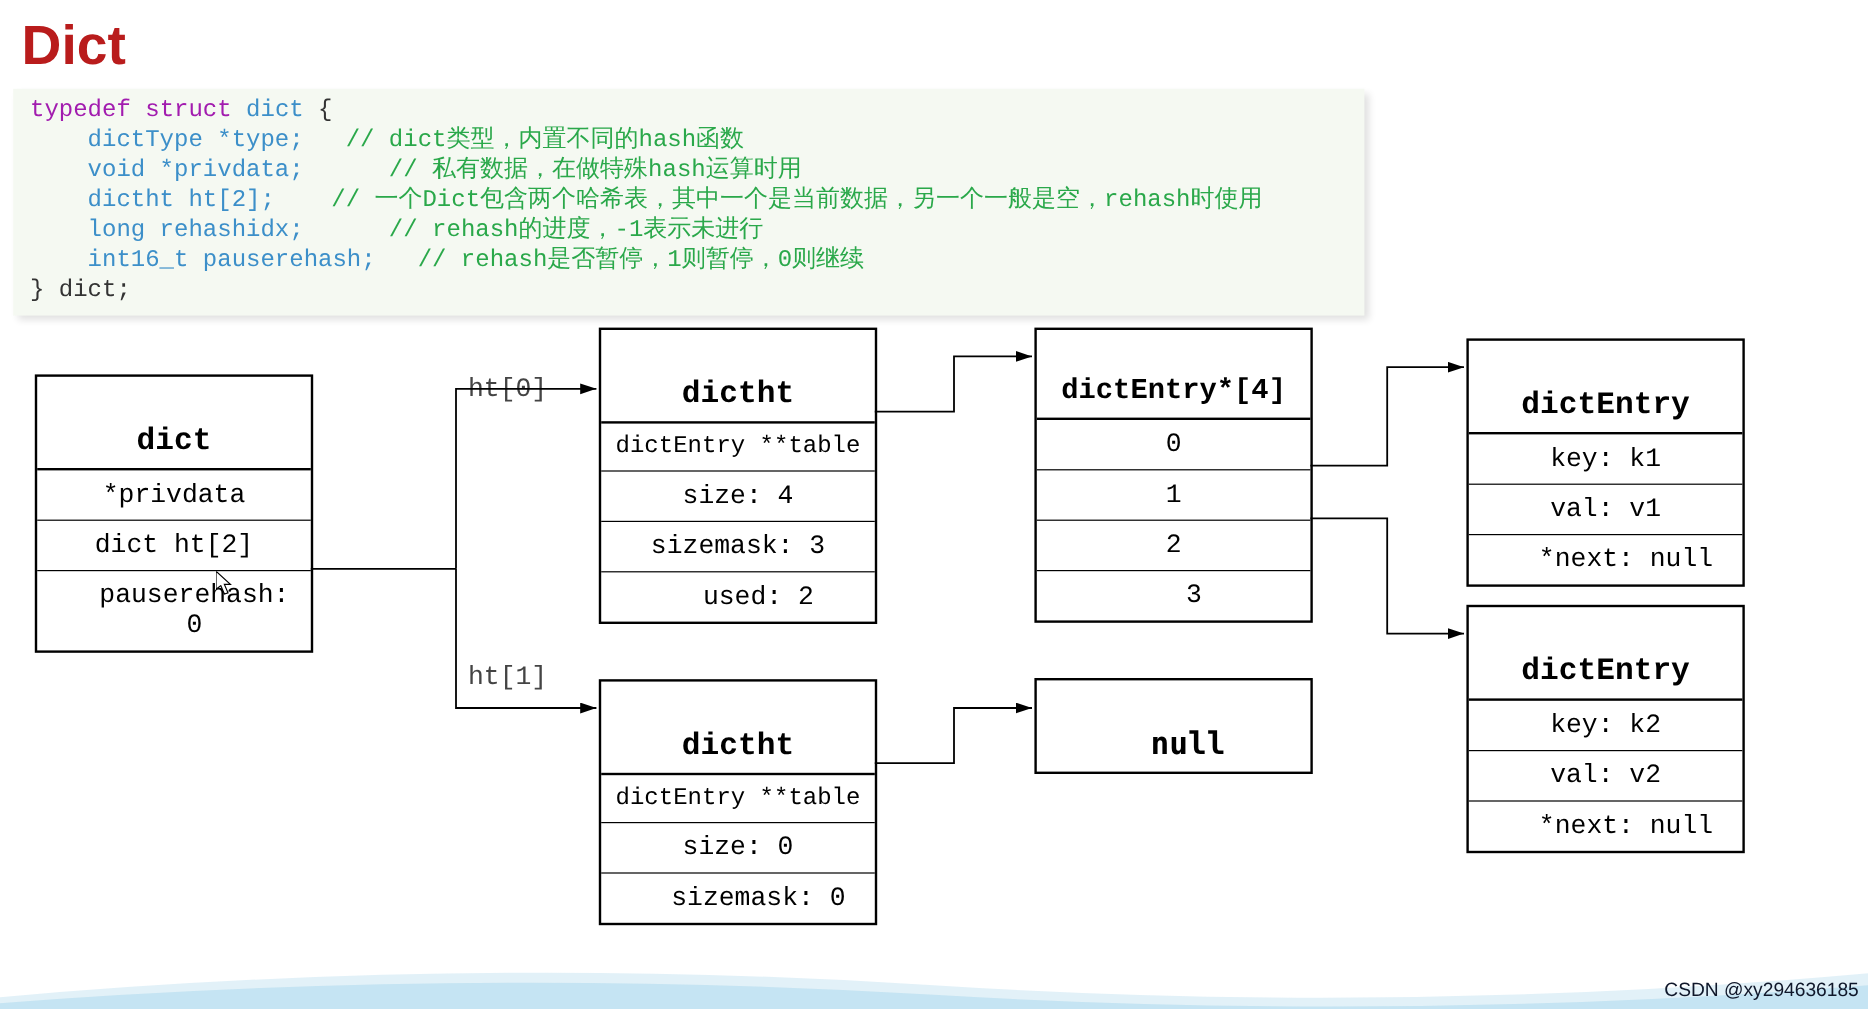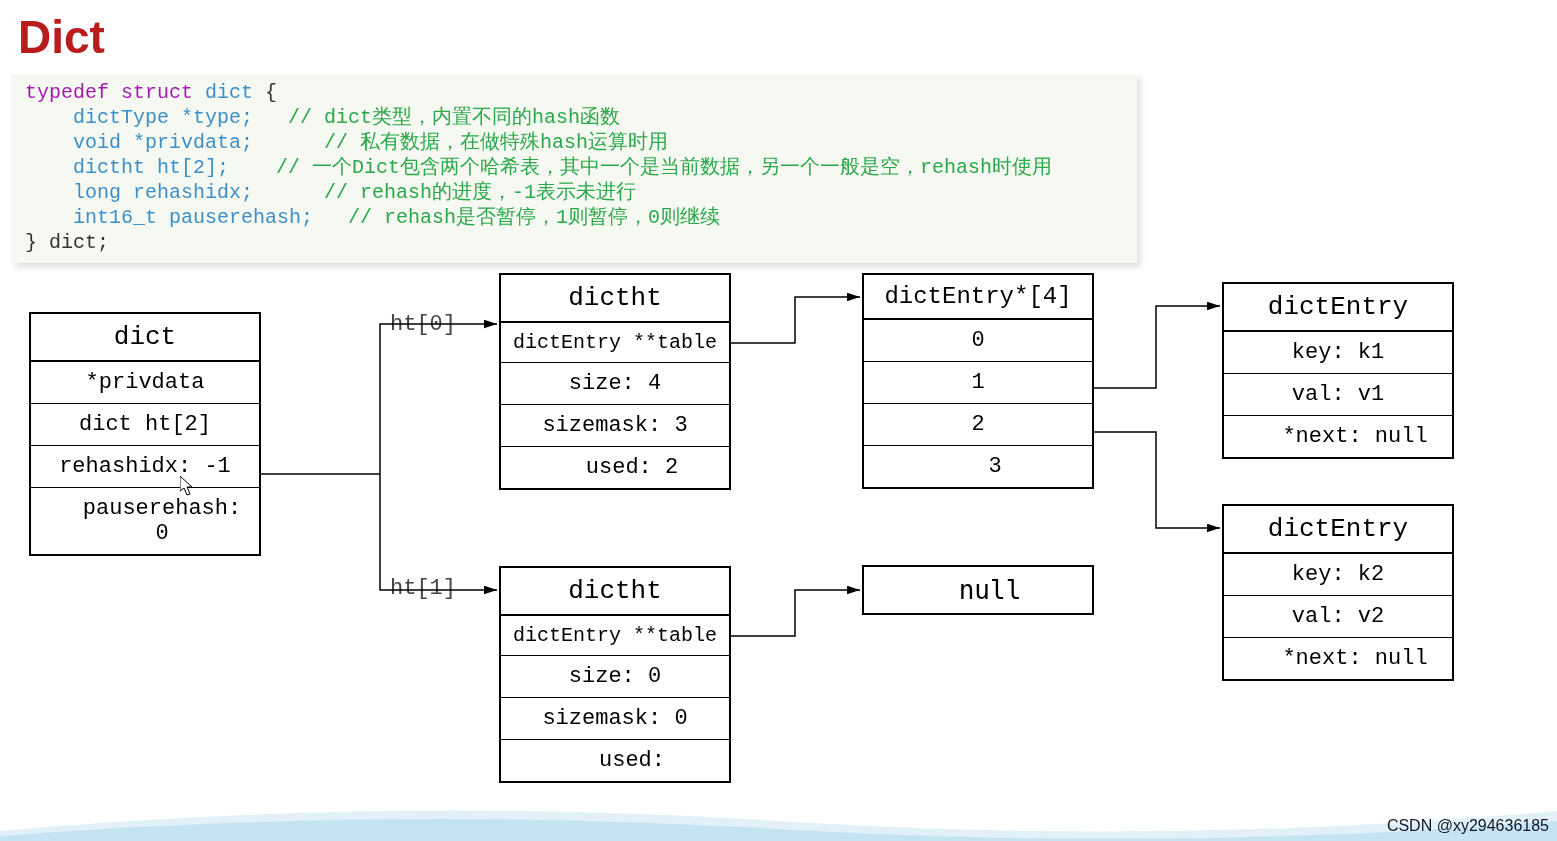--- a/index.html
+++ b/index.html
@@ -40,24 +40,25 @@
   .cm   { color: #2aa84a; margin-left: 23px; }
   .struct-box {
     position: absolute;
     border: 2.5px solid #000;
     background: #fff;
     font-family: "Consolas","Courier New",monospace;
     font-size: 22px;
     text-align: center;
   }
   .struct-head {
-    font-weight: 400;
+    font-weight: 700;
     font-size: 26px;
     padding: 8px 0;
     border-bottom: 2.5px solid #000;
+    margin-top: 30px;
   }
   .struct-row {
     padding: 8px 6px;
     border-bottom: 1.5px solid #000;
     font-family: "Consolas","Courier New",monospace;
   }
   .struct-row:last-child { border-bottom: none; padding-left: 40px; }
   .label {
     position: absolute;
     font-family: "Consolas","Courier New",monospace;
@@ -104,41 +105,39 @@
 <span class="type">    void *privdata;</span><span class="cm">    // 私有数据，在做特殊hash运算时用</span>
 <span class="type">    dictht ht[2];</span><span class="cm">  // 一个Dict包含两个哈希表，其中一个是当前数据，另一个一般是空，rehash时使用</span>
 <span class="type">    long rehashidx;</span><span class="cm">    // rehash的进度，-1表示未进行</span>
 <span class="type">    int16_t pauserehash;</span><span class="cm"> // rehash是否暂停，1则暂停，0则继续</span>
 <span>} dict;</span></div>
 
 <div class="struct-box" style="left:29px; top:312px; width:228px;">
   <div class="struct-head">dict</div>
   <div class="struct-row">*privdata</div>
   <div class="struct-row">dict ht[2]</div>
-  <div class="struct-row">rehashidx: -1</div>
   <div class="struct-row">pauserehash: 0</div>
 </div>
 
 <div class="label" style="left:390px; top:312px;">ht[0]</div>
-<div class="label" style="left:390px; top:576px;">ht[1]</div>
+<div class="label" style="left:390px; top:552px;">ht[1]</div>
 
 <div class="struct-box" style="left:499px; top:273px; width:228px;">
   <div class="struct-head">dictht</div>
   <div class="struct-row" style="font-size:20px;">dictEntry **table</div>
   <div class="struct-row">size: 4</div>
   <div class="struct-row">sizemask: 3</div>
   <div class="struct-row">used:  2</div>
 </div>
 
 <div class="struct-box" style="left:499px; top:566px; width:228px;">
   <div class="struct-head">dictht</div>
   <div class="struct-row" style="font-size:20px;">dictEntry **table</div>
   <div class="struct-row">size: 0</div>
   <div class="struct-row">sizemask: 0</div>
-  <div class="struct-row">used:</div>
 </div>
 
 <div class="struct-box" style="left:862px; top:273px; width:228px;">
   <div class="struct-head" style="font-size:24px;">dictEntry*[4]</div>
   <div class="struct-row">0</div>
   <div class="struct-row">1</div>
   <div class="struct-row">2</div>
   <div class="struct-row">3</div>
 </div>
 

